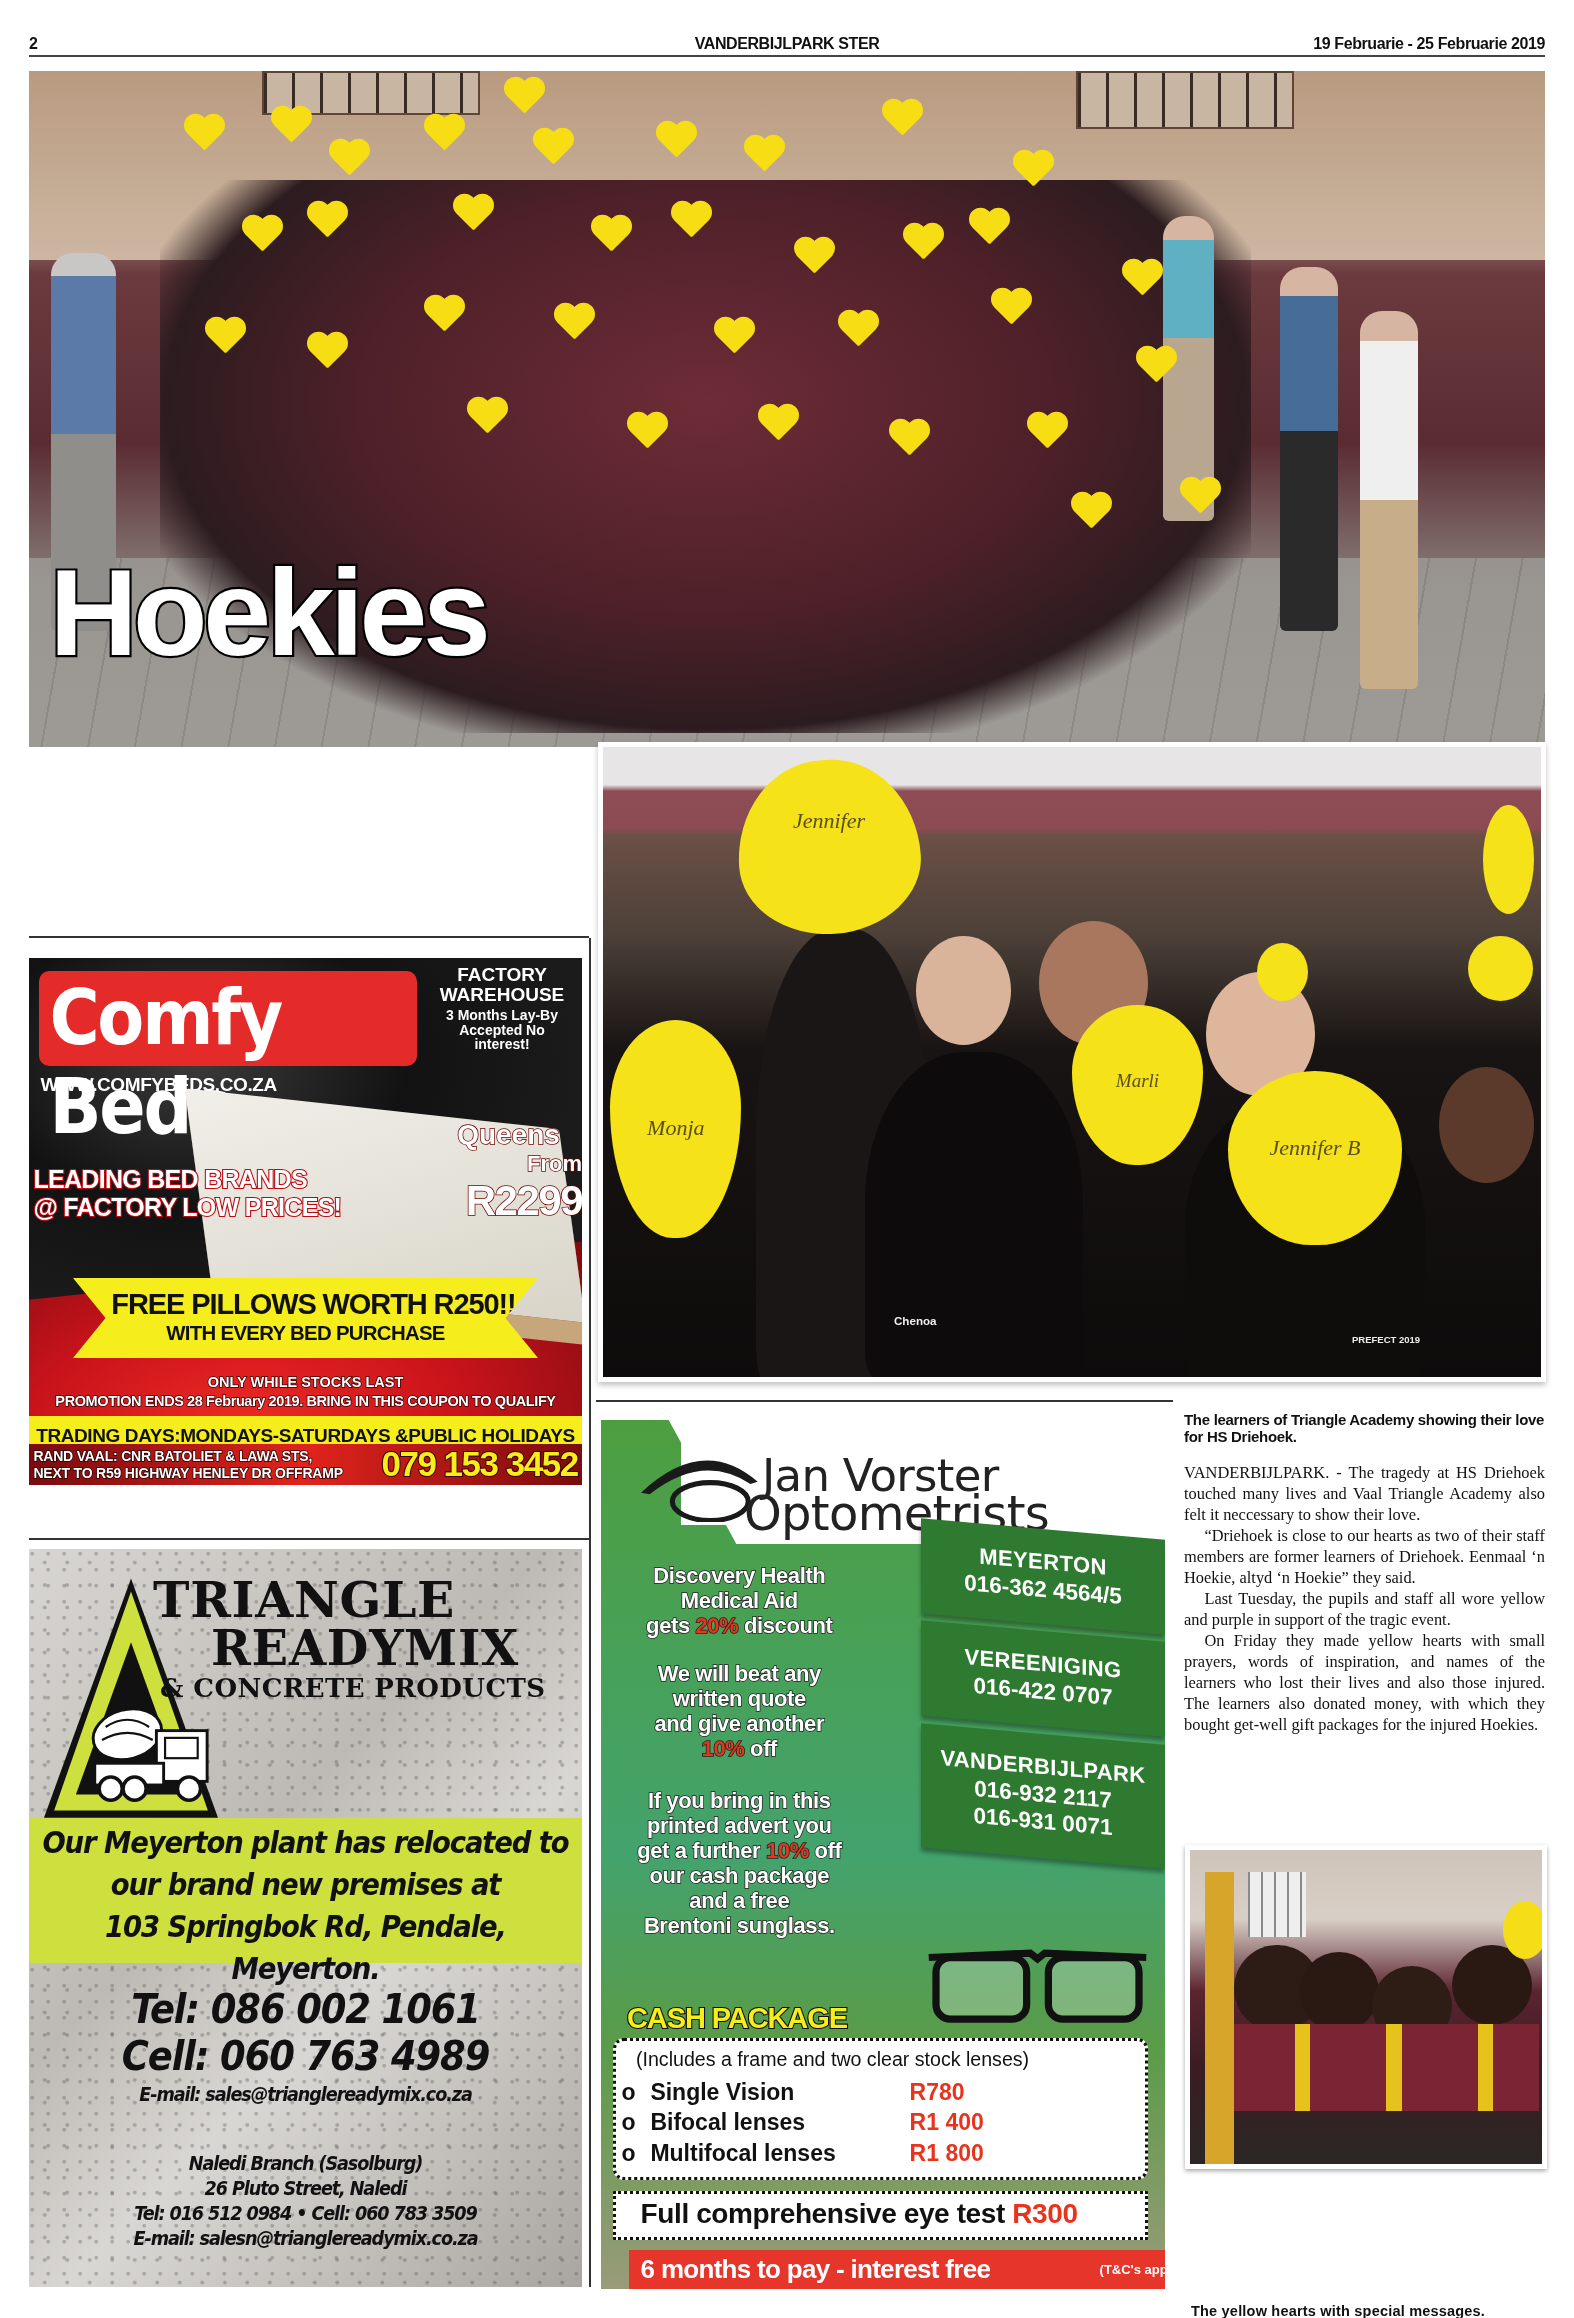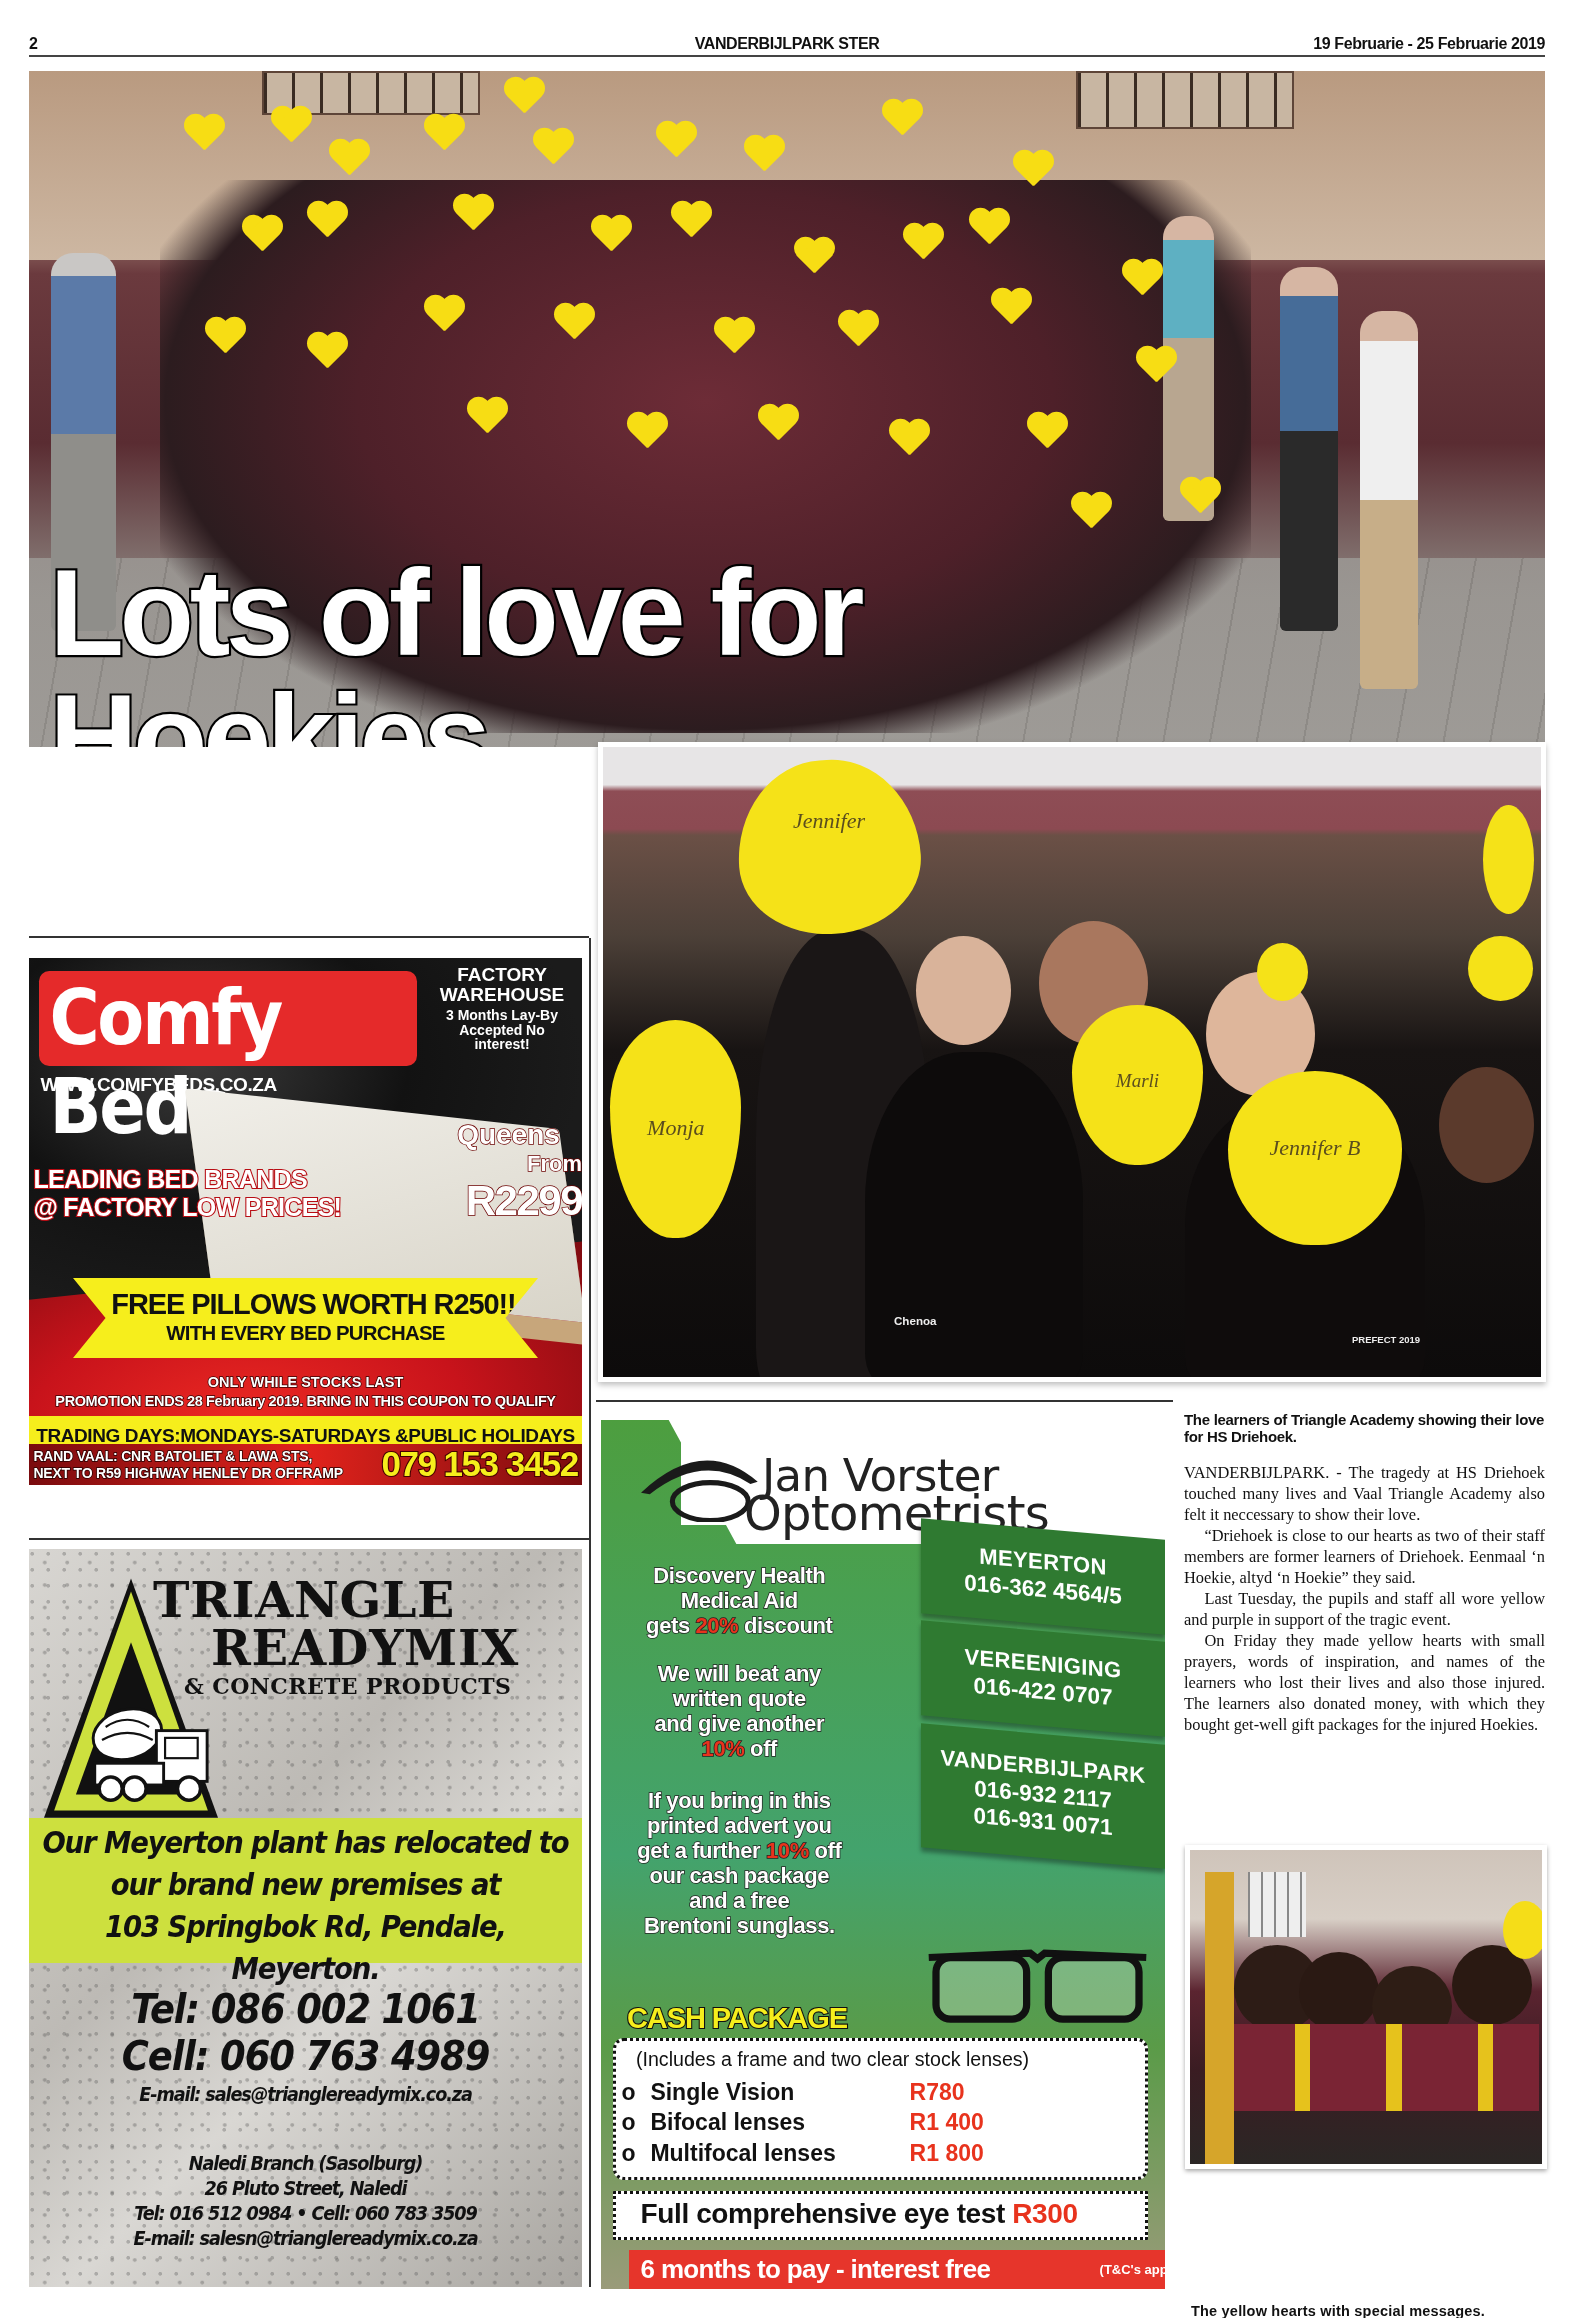--- a/index.html
+++ b/index.html
@@ -81,21 +81,21 @@
   
   #ad-triangle { position: absolute; left: 29px; top: 1549px; width: 553px; height: 738px; overflow: hidden;
     background:
       radial-gradient(circle at 20% 30%, rgba(90,90,90,.35) 0 1.5px, transparent 2.2px),
       radial-gradient(circle at 70% 60%, rgba(60,60,60,.3) 0 1.5px, transparent 2.2px),
       linear-gradient(135deg,#d8d6d2 0%,#bdbab5 40%,#d9d7d3 60%,#a9a6a1 100%);
     background-size: 16px 16px, 22.5px 22.5px, 100% 100%; }
   .tri-logo { position: absolute; left: 14.5px; top: 29px; width: 174px; height: 240px; }
   .tri-name1 { position: absolute; left: 124px; top: 22px; font-size: 49px; font-weight: bold; color: #111; letter-spacing: 0.7px; font-family: "DejaVu Serif", serif; }
   .tri-name2 { position: absolute; left: 182px; top: 71px; font-size: 48px; font-weight: bold; color: #111; letter-spacing: 0.7px; font-family: "DejaVu Serif", serif; }
-  .tri-name3 { position: absolute; left: 131px; top: 124px; font-size: 22px; font-weight: bold; color: #111; letter-spacing: 0.4px; font-family: "DejaVu Serif", serif; margin-left: 24px; }
+  .tri-name3 { position: absolute; left: 131px; top: 124px; font-size: 26px; font-weight: bold; color: #111; letter-spacing: 0.4px; font-family: "DejaVu Serif", serif; }
   .tri-yellow { position: absolute; left: 0; top: 269px; width: 100%; height: 145px; background: #cde03e; }
   .tri-yellow .t { display: block; text-align: center; font-style: italic; font-weight: bold; font-size: 30.5px; line-height: 42px; color: #111; letter-spacing: -1.1px; font-family: "DejaVu Sans Condensed", "DejaVu Sans", sans-serif; }
   .tri-yellow .t:first-child { padding-top: 4.4px; }
   .tri-contact { position: absolute; left: 0; right: 0; text-align: center; font-style: italic; font-weight: bold; color: #111; letter-spacing: -1.1px; font-family: "DejaVu Sans Condensed", "DejaVu Sans", sans-serif; }
 
   
   #ad-opto-border { position: absolute; left: 596px; top: 1400px; width: 577px; height: 887px; border-top: 2.9px solid #333; }
   #ad-opto { position: absolute; left: 601px; top: 1420px; width: 564px; height: 869px; overflow: hidden;
     background: linear-gradient(180deg,#4d9e3f 0%,#43a36d 50%,#5a9b48 72%,#9a9b7a 100%); }
   .opto-white { position: absolute; left: 0; top: 0; width: 100%; height: 124px; background: #fff; clip-path: polygon(0 0,100% 0,100% 100%,24% 100%,12% 0,0 0); }
@@ -181,21 +181,20 @@
   <div class="heart" style="left:1105px;top:276px"></div>
   <div class="heart" style="left:436px;top:327px"></div>
   <div class="heart" style="left:596px;top:342px"></div>
   <div class="heart" style="left:727px;top:334px"></div>
   <div class="heart" style="left:858px;top:349px"></div>
   <div class="heart" style="left:996px;top:342px"></div>
   <div class="heart" style="left:1040px;top:422px"></div>
   <div class="heart" style="left:1149px;top:407px"></div>
 
   <div class="headline">
-    <div>Lots of love for</div>
     <div>Hoekies</div>
   </div>
 
 </div>
 
 <div class="photo" id="photo-hearts">
   <div class="ph2-person" style="left:153px;top:182px;width:174px;height:465px;background:#1a1616;"></div>
   <div class="ph2-person" style="left:145px;top:204px;width:95px;height:109px;background:#d9b39a;top:189px;left:313px;border-radius:50%;"></div>
   <div class="ph2-person" style="left:436px;top:174px;width:109px;height:124px;background:#a9775e;border-radius:50%;"></div>
   <div class="ph2-person" style="left:603px;top:225px;width:109px;height:124px;background:#deb69b;border-radius:50%;"></div>

